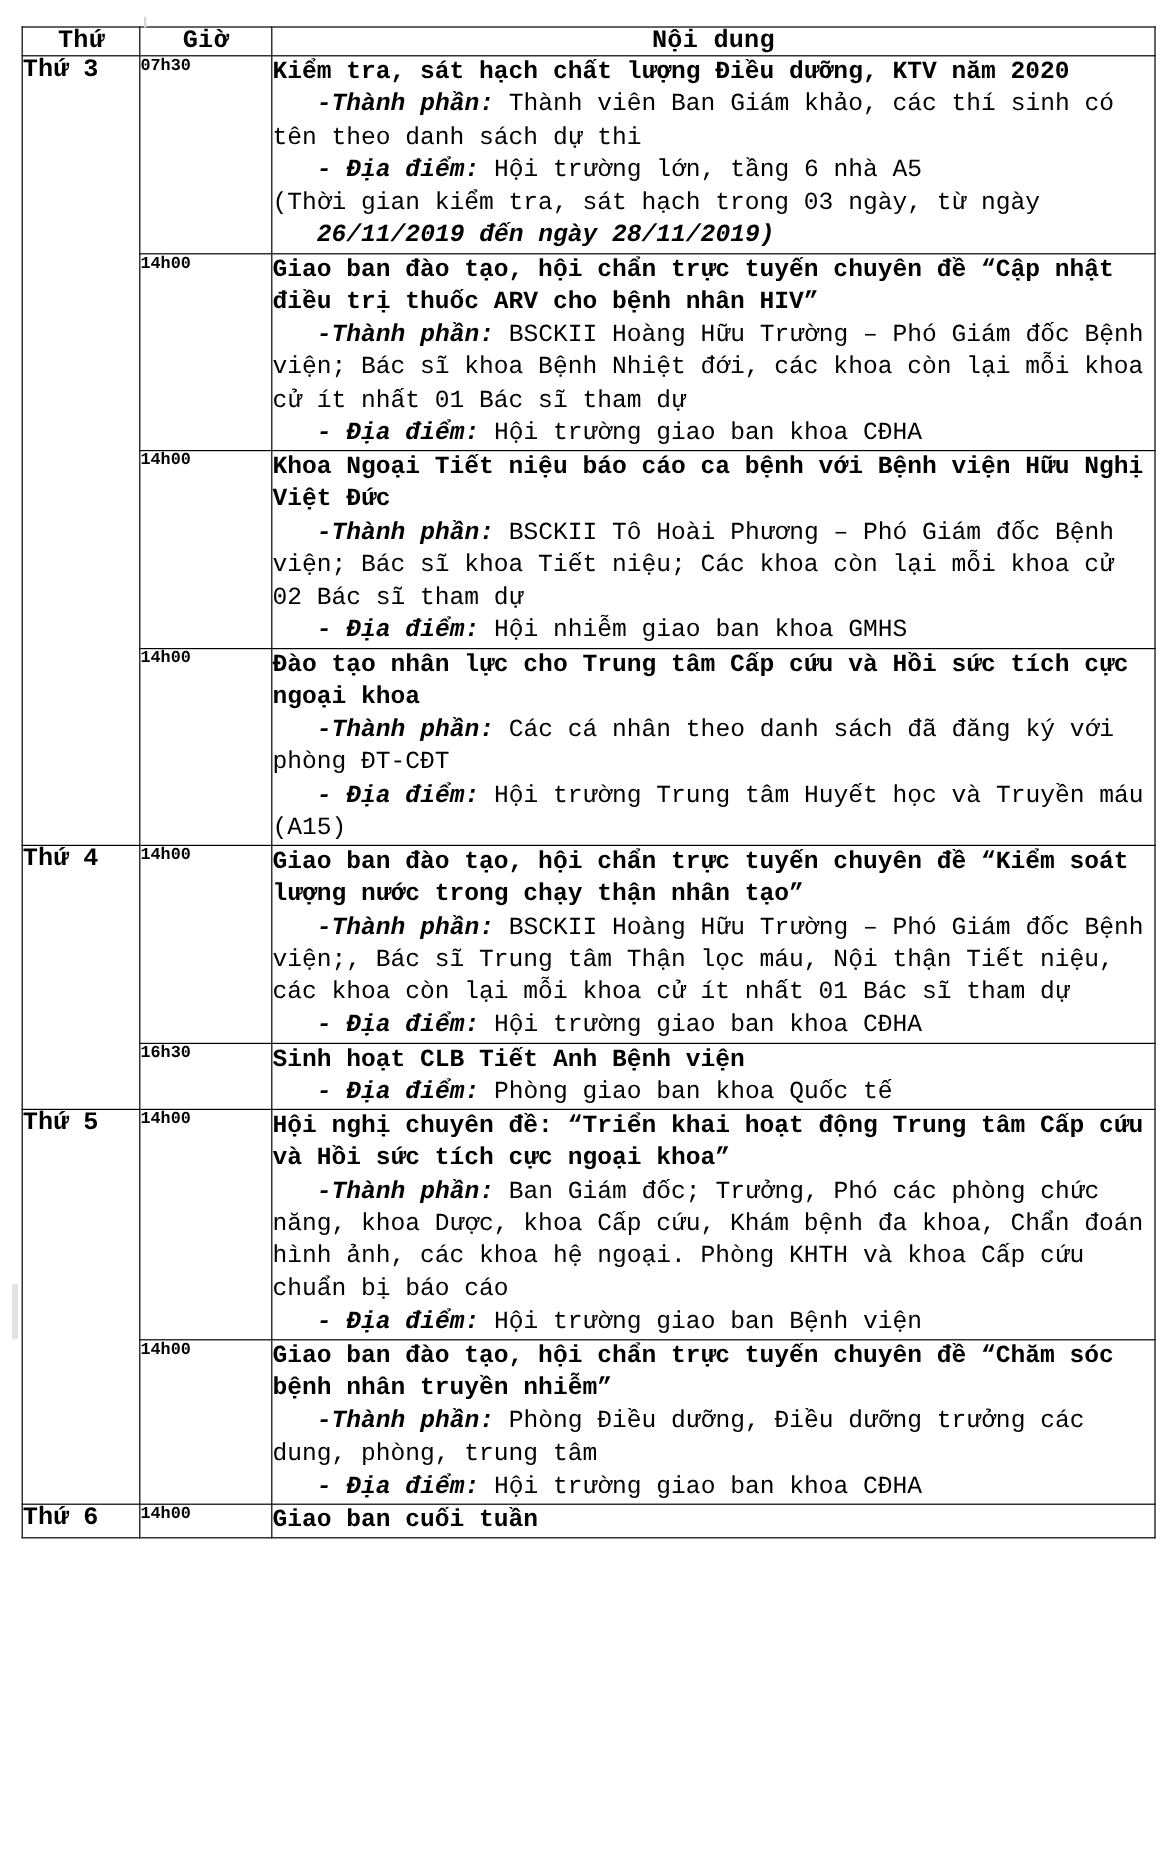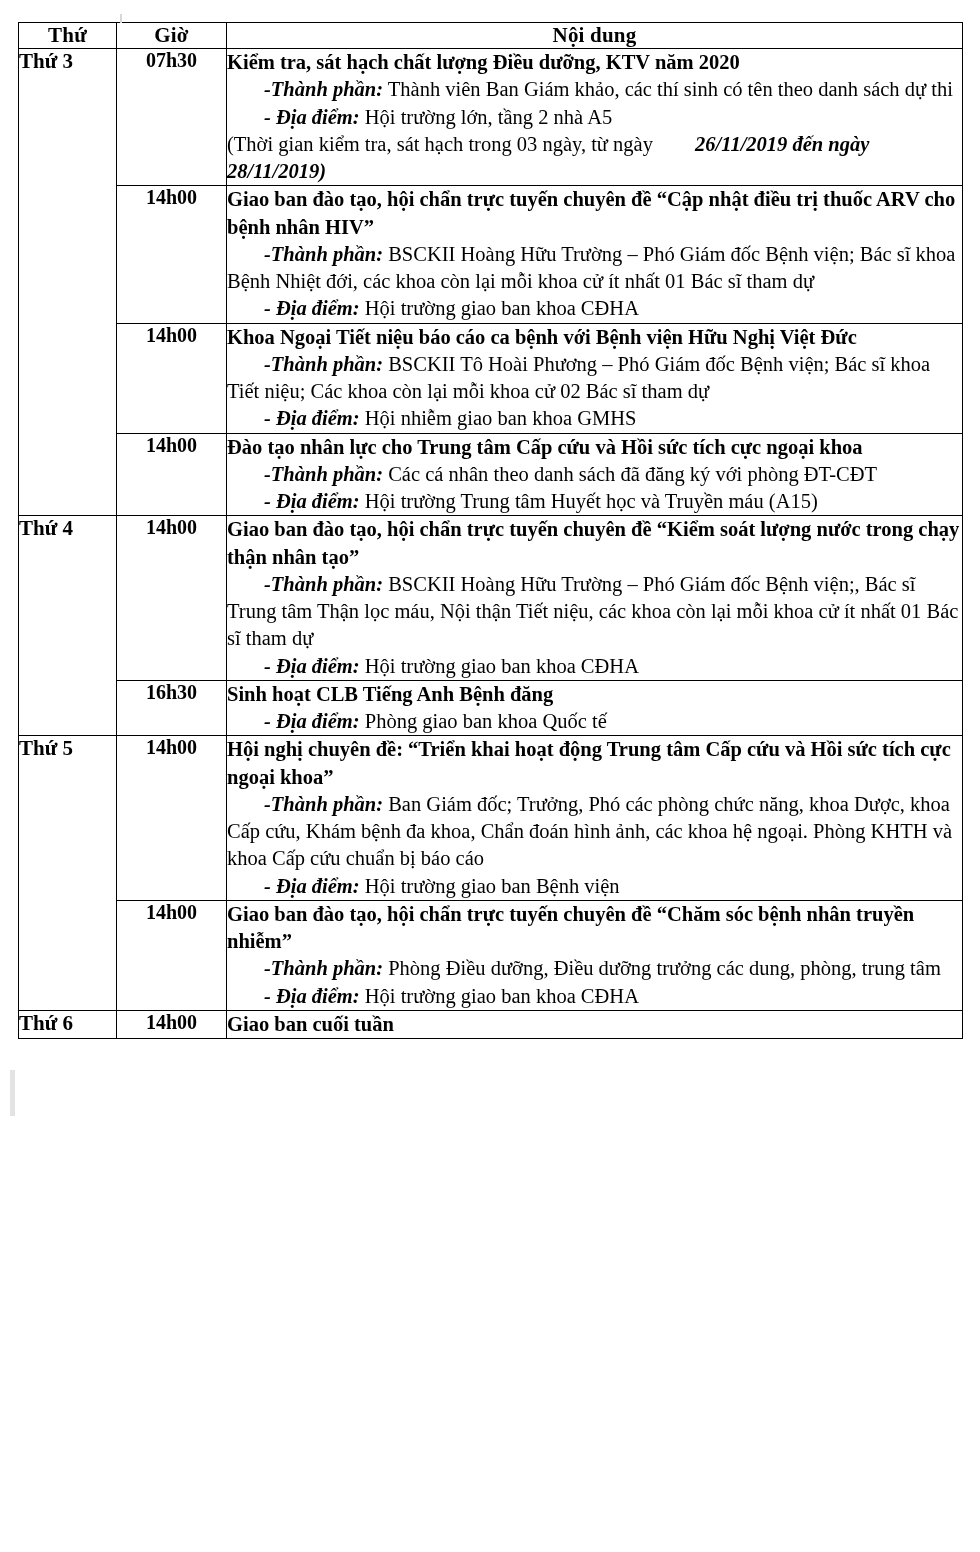--- a/index.html
+++ b/index.html
@@ -14,20 +14,21 @@
     font-family: "Liberation Serif", "DejaVu Serif", serif;
     color: #000000;
     overflow: hidden;
   }
   .page {
     position: relative;
     width: 784px;
     height: 1552px;
     box-sizing: border-box;
     padding: 22px 18px 4px 18px;
+    font-family: Liberation Mono, monospace;
   }
   table.schedule {
     width: 944px;
     border-collapse: collapse;
     table-layout: fixed;
   }
   table.schedule td, table.schedule th {
     border: 1.6px solid #000000;
     vertical-align: top;
     padding: 0;
@@ -43,24 +44,24 @@
     padding: 9px 2px 10px 2px;
     vertical-align: middle;
     letter-spacing: 0.2px;
   }
   td.day {
     vertical-align: middle;
     font-weight: bold;
     font-size: 21px;
   }
   td.time {
-    text-align: center;
+    text-align: left;
     vertical-align: middle;
     font-weight: bold;
-    font-size: 20px;
+    font-size: 14px;
   }
   td.content {
     padding: 7px 9px 8px 11px;
     font-size: 20.5px;
     line-height: 1.33;
     text-align: left;
   }
   .line {
     display: block;
     margin: 0;
@@ -98,21 +99,21 @@
         <th class="head">Nội dung</th>
       </tr>
     </thead>
     <tbody id="schedule-body">
         <tr>
           <td class="day" rowspan="4">Thứ 3</td>
           <td class="time">07h30</td>
           <td class="content">
             <span class="line"><span class="t-bold">Kiểm tra, sát hạch chất lượng Điều dưỡng, KTV năm 2020</span></span>
             <span class="line"><span class="t-bi">-Thành phần:</span><span class="t-norm"> Thành viên Ban Giám khảo, các thí sinh có tên theo danh sách dự thi</span></span>
-            <span class="line"><span class="t-bi">- Địa điểm:</span><span class="t-norm"> Hội trường lớn, tầng 2 nhà A5</span></span>
+            <span class="line"><span class="t-bi">- Địa điểm:</span><span class="t-norm"> Hội trường lớn, tầng 6 nhà A5</span></span>
             <span class="line"><span class="t-norm">(Thời gian kiểm tra, sát hạch trong 03 ngày, từ ngày </span><span class="t-bi">26/11/2019 đến ngày 28/11/2019)</span></span>
           </td>
         </tr>
         <tr>
           <td class="time">14h00</td>
           <td class="content">
             <span class="line"><span class="t-bold">Giao ban đào tạo, hội chẩn trực tuyến chuyên đề “Cập nhật điều trị thuốc ARV cho bệnh nhân HIV”</span></span>
             <span class="line"><span class="t-bi">-Thành phần:</span><span class="t-norm"> BSCKII Hoàng Hữu Trường – Phó Giám đốc Bệnh viện; Bác sĩ khoa Bệnh Nhiệt đới, các khoa còn lại mỗi khoa cử ít nhất 01 Bác sĩ tham dự</span></span>
             <span class="line"><span class="t-bi">- Địa điểm:</span><span class="t-norm"> Hội trường giao ban khoa CĐHA</span></span>
           </td>
@@ -138,21 +139,21 @@
           <td class="time">14h00</td>
           <td class="content">
             <span class="line"><span class="t-bold">Giao ban đào tạo, hội chẩn trực tuyến chuyên đề “Kiểm soát lượng nước trong chạy thận nhân tạo”</span></span>
             <span class="line"><span class="t-bi">-Thành phần:</span><span class="t-norm"> BSCKII Hoàng Hữu Trường – Phó Giám đốc Bệnh viện;, Bác sĩ Trung tâm Thận lọc máu, Nội thận Tiết niệu, các khoa còn lại mỗi khoa cử ít nhất 01 Bác sĩ tham dự</span></span>
             <span class="line"><span class="t-bi">- Địa điểm:</span><span class="t-norm"> Hội trường giao ban khoa CĐHA</span></span>
           </td>
         </tr>
         <tr>
           <td class="time">16h30</td>
           <td class="content">
-            <span class="line"><span class="t-bold">Sinh hoạt CLB Tiếng Anh Bệnh đăng</span></span>
+            <span class="line"><span class="t-bold">Sinh hoạt CLB Tiết Anh Bệnh viện</span></span>
             <span class="line"><span class="t-bi">- Địa điểm:</span><span class="t-norm"> Phòng giao ban khoa Quốc tế</span></span>
           </td>
         </tr>
         <tr>
           <td class="day" rowspan="2">Thứ 5</td>
           <td class="time">14h00</td>
           <td class="content">
             <span class="line"><span class="t-bold">Hội nghị chuyên đề: “Triển khai hoạt động Trung tâm Cấp cứu và Hồi sức tích cực ngoại khoa”</span></span>
             <span class="line"><span class="t-bi">-Thành phần:</span><span class="t-norm"> Ban Giám đốc; Trưởng, Phó các phòng chức năng, khoa Dược, khoa Cấp cứu, Khám bệnh đa khoa, Chẩn đoán hình ảnh, các khoa hệ ngoại. Phòng KHTH và khoa Cấp cứu chuẩn bị báo cáo</span></span>
             <span class="line"><span class="t-bi">- Địa điểm:</span><span class="t-norm"> Hội trường giao ban Bệnh viện</span></span>

